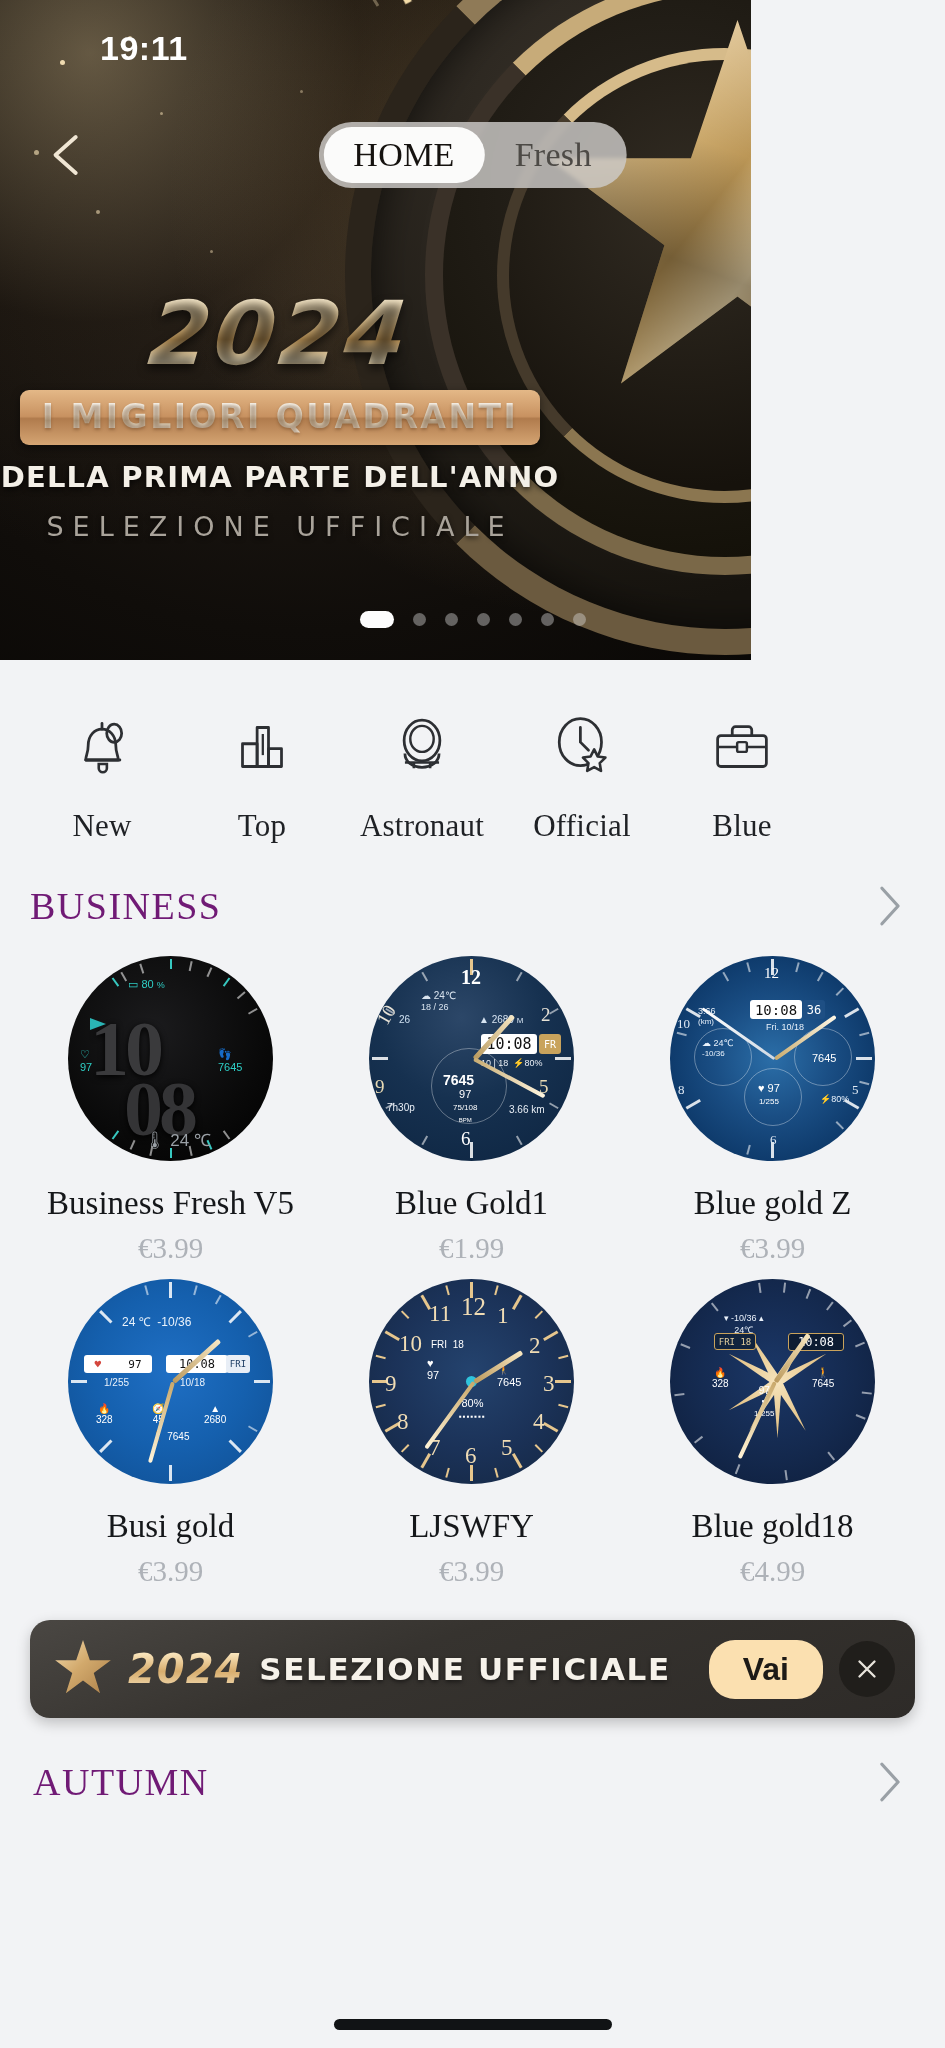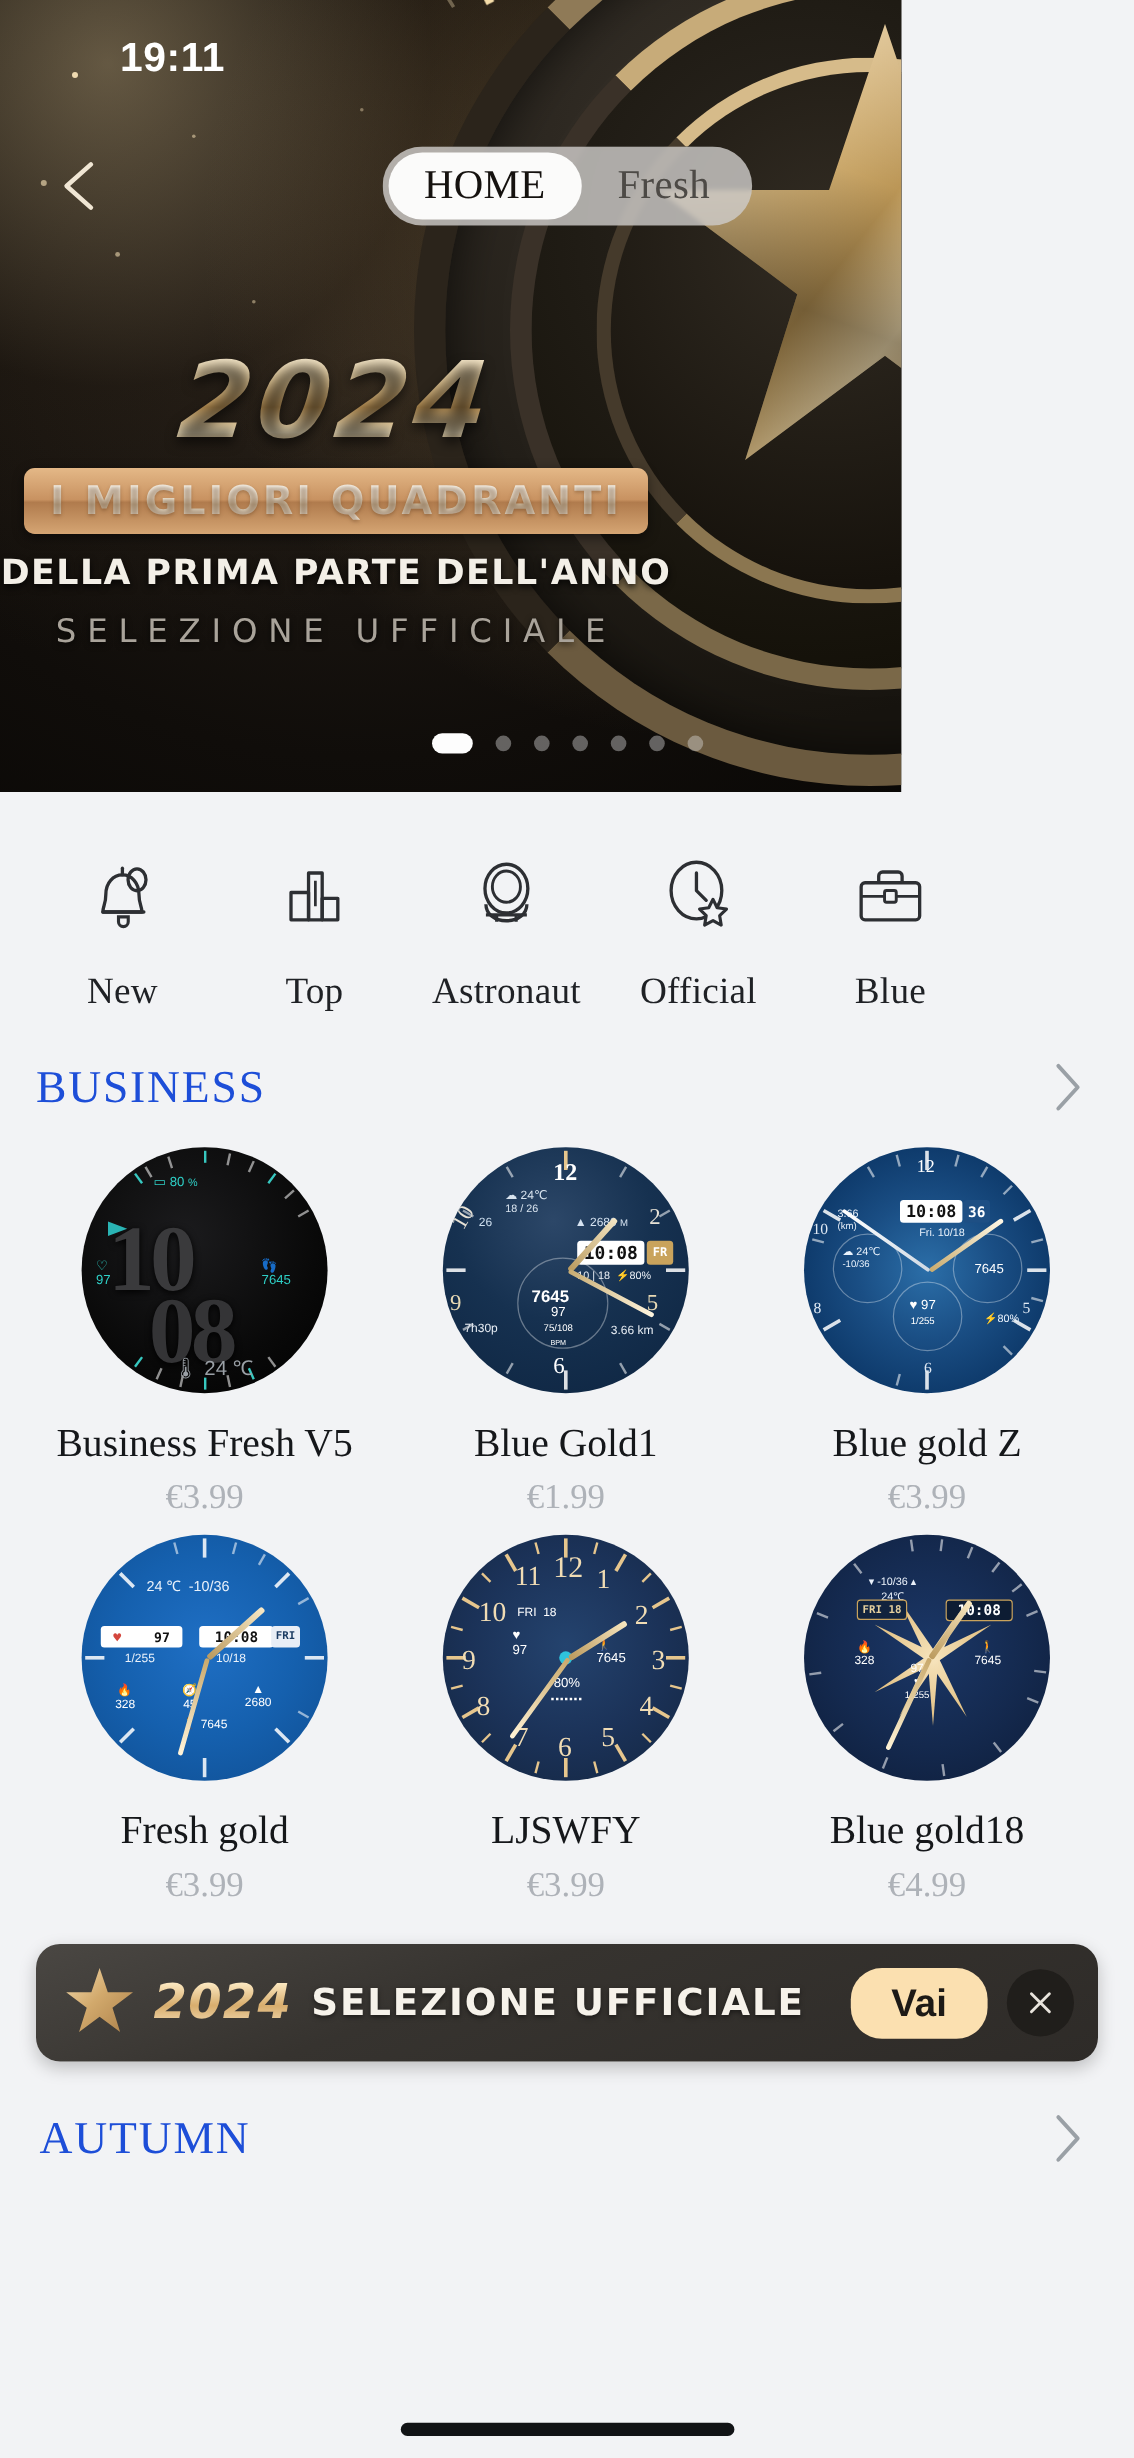--- a/index.html
+++ b/index.html
@@ -173,21 +173,21 @@
   }
   .cat:first-child { margin-left: 22px; }
   .cat-icon { width: 78px; height: 78px; color: #2d2f33; display:block; }
   .cat-label { font-size: 31px; color: #1f2125; letter-spacing: .2px; }
 
   
   .section-head {
     display: flex; align-items: center; justify-content: space-between;
     padding: 14px 42px 0 30px;
   }
-  .section-title { font-size: 38px; letter-spacing: 1.5px; color: #1d4ed8; text-align: center; }
+  .section-title { font-size: 38px; letter-spacing: 1.5px; color: #701a75; text-align: center; }
   .chev { width: 26px; height: 42px; color: #9aa0a6; }
 
   
   .grid { padding: 28px 20px 0; display: flex; flex-wrap: wrap; }
   .card { width: 301px; display: flex; flex-direction: column; align-items: center; margin-bottom: 14px; }
   .face-wrap { width: 205px; height: 205px; position: relative; }
   .face {
     width: 205px; height: 205px; border-radius: 50%; position: relative; overflow: hidden;
   }
   .card-title { margin-top: 24px; font-size: 33px; color: #15171a; }
@@ -197,21 +197,21 @@
   .ticks { position: absolute; inset: 0; border-radius: 50%; }
   .tick { position: absolute; left: 50%; top: 3px; width: 2px; height: 10px; background: rgba(255,255,255,.55); transform-origin: 50% 99.5px; margin-left:-1px; }
   .tick.maj { height: 16px; width: 3px; margin-left: -1.5px; background: rgba(255,255,255,.85); }
   .tick.gold { background: #e6c68d; }
   .tick.cyan { background: #37c8c0; }
   .hand { position: absolute; left: 50%; bottom: 50%; transform-origin: 50% 100%; border-radius: 2px; }
   .hub { position: absolute; left: 50%; top: 50%; width: 11px; height: 11px; margin: -5.5px 0 0 -5.5px; border-radius: 50%; background: #2fc4dc; }
   .num { position: absolute; color: #fff; font-family: "Liberation Serif", serif; }
   .lbl { position: absolute; font-family: "Liberation Sans", sans-serif; color:#fff; }
   .subdial { position: absolute; border-radius: 50%; border: 1px solid rgba(255,255,255,.35); }
-  .chip { position: absolute; background: #fff; color:#111; font-family:"DejaVu Sans Mono", monospace; font-weight:700; border-radius:3px; display:flex; align-items:center; justify-content:center; }
+  .chip { position: absolute; background: #fff; color:#111; font-family:"DejaVu Sans Mono", monospace; font-weight:400; border-radius:3px; display:flex; align-items:center; justify-content:center; }
 
   
   .promo-wrap { padding: 18px 30px 0; }
   .promo {
     height: 98px; border-radius: 20px; display: flex; align-items: center; gap: 16px;
     padding: 0 20px 0 24px;
     background: linear-gradient(160deg, #4a4743 0%, #36332f 40%, #2e2b28 100%);
     box-shadow: 0 5px 14px rgba(0,0,0,.22);
   }
   .promo-star {
@@ -538,21 +538,21 @@
           <div class="lbl" style="left:36px;top:98px;font-size:10px;color:#eaf2fb">1/255</div>
           <div class="lbl" style="left:112px;top:98px;font-size:10px;color:#eaf2fb">10/18</div>
           <div class="lbl" style="left:28px;top:124px;font-size:10px;color:#fff;text-align:center">🔥<br>328</div>
           <div class="lbl" style="left:84px;top:124px;font-size:10px;color:#fff;text-align:center">🧭<br>45</div>
           <div class="lbl" style="left:136px;top:124px;font-size:10px;color:#fff;text-align:center">▲<br>2680</div>
           <div class="lbl" style="left:84px;top:152px;font-size:10px;color:#fff">🚶 7645</div>
           <div class="hand" style="width:5px;height:62px;background:linear-gradient(180deg,#f7e8c5,#bb9a5e);transform:rotate(48deg)"></div>
           <div class="hand" style="width:4px;height:84px;background:linear-gradient(180deg,#fff4da,#c9a96c);transform:rotate(196deg)"></div>
         </div>
       </div>
-      <div class="card-title">Fresh gold</div>
+      <div class="card-title">Busi gold</div>
       <div class="card-price">€3.99</div>
     </div>
 
     <div class="card">
       <div class="face-wrap">
         <div class="face" style="background:radial-gradient(circle at 50% 45%, #24436e 0%, #1b3258 52%, #13253f 100%);">
           <div class="ticks">
             <div class="tick maj gold" style="transform:rotate(0deg)"></div>
             <div class="tick gold" style="transform:rotate(15deg)"></div>
             <div class="tick maj gold" style="transform:rotate(30deg)"></div>

